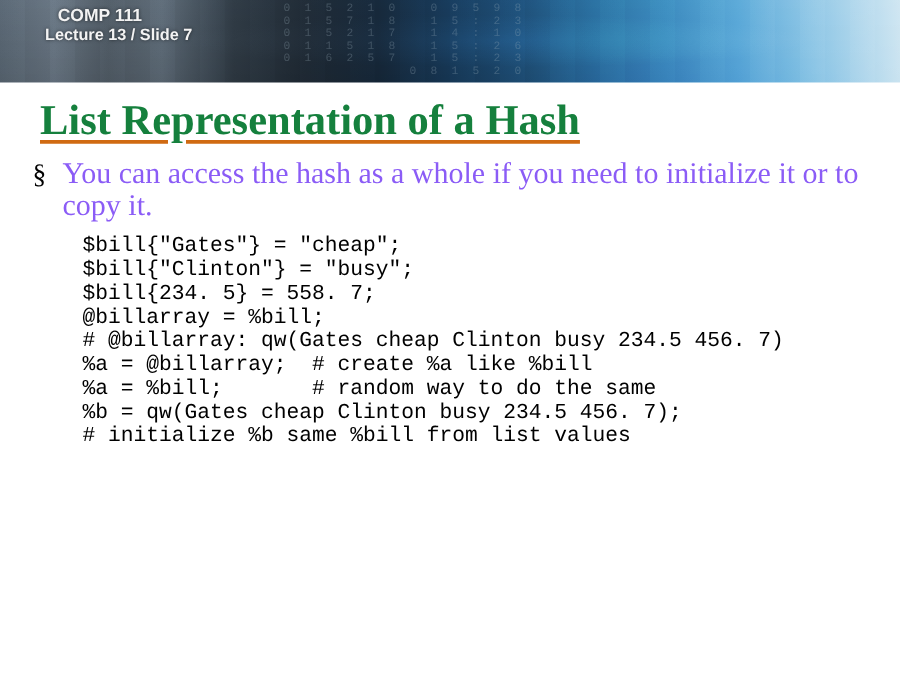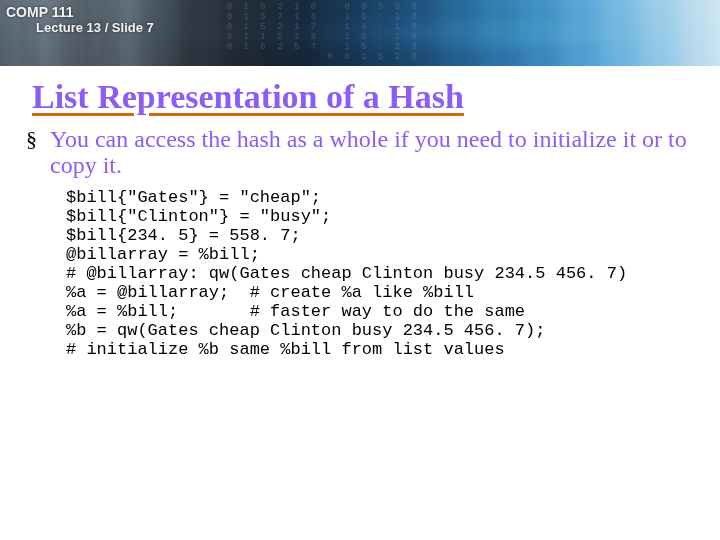--- a/index.html
+++ b/index.html
@@ -72,31 +72,32 @@
   .course {
     position: absolute;
     top: 4px;
     left: 6px;
     color: #f3f3f3;
     font-family: Arial, Helvetica, sans-serif;
     font-weight: bold;
     font-size: 14px;
     line-height: 16px;
     text-shadow: 0 0 3px rgba(0,0,0,0.6);
+    text-align: center;
   }
   .course .line2 {
     display: block;
     font-size: 13px;
     margin-left: 30px;
   }
   .title {
     margin: 12px 0 10px 32px;
     font-size: 34px;
     font-weight: bold;
-    color: #8b5cf6;
+    color: #15803d;
     text-decoration: underline;
     text-decoration-color: #d06a12;
     text-decoration-thickness: 3px;
     text-underline-offset: 5px;
   }
   ul.top {
     margin: 0 18px 0 22px;
     padding: 0 0 0 22px;
     list-style: none;
   }
@@ -148,18 +149,18 @@
   <ul class="top">
     <li>You can access the hash as a whole if you need to initialize it or to copy it.</li>
   </ul>
 
   <div class="codeblock"><span>$bill{"Gates"} = "cheap";</span>
 <span>$bill{"Clinton"} = "busy";</span>
 <span>$bill{234. 5} = 558. 7;</span>
 <span>@billarray = %bill;</span>
 <span># @billarray: qw(Gates cheap Clinton busy 234.5 456. 7)</span>
 <span>%a = @billarray;  # create %a like %bill</span>
-<span>%a = %bill;       # faster way to do the same</span>
+<span>%a = %bill;       # random way to do the same</span>
 <span>%b = qw(Gates cheap Clinton busy 234.5 456. 7);</span>
 <span># initialize %b same %bill from list values</span></div>
 
 
 </div>
 
 </body></html>

